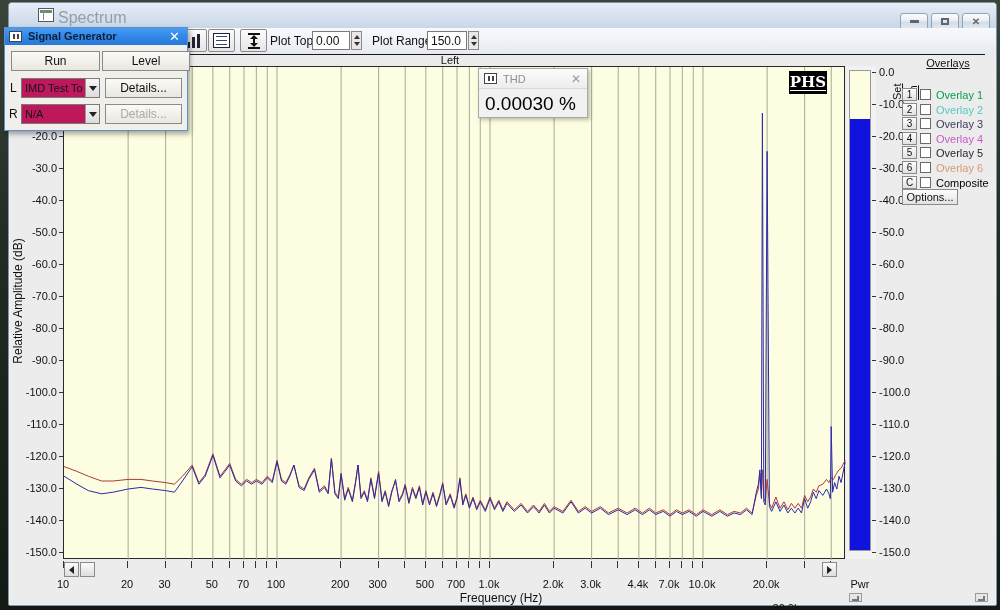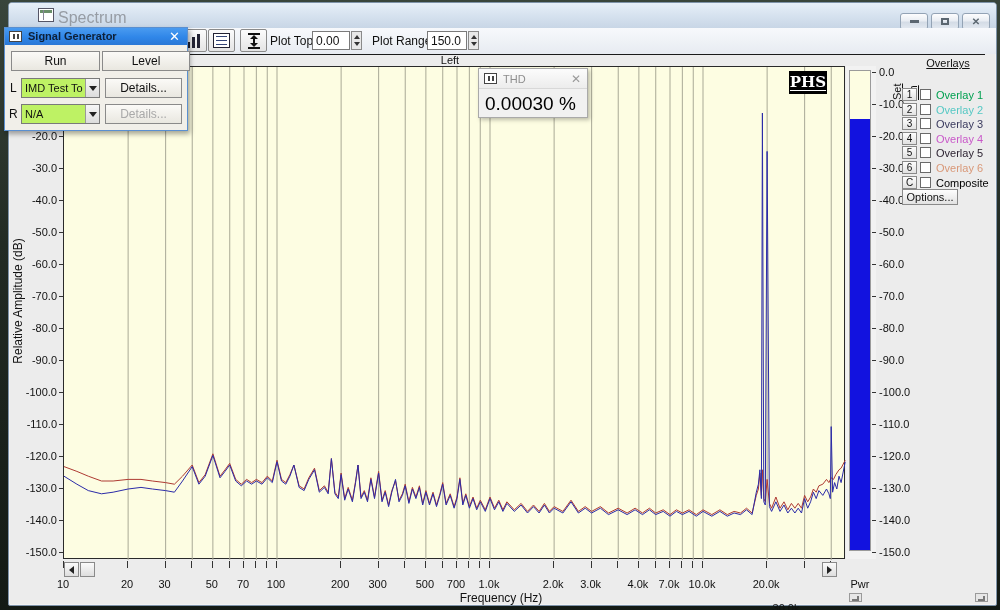--- a/index.html
+++ b/index.html
@@ -150,21 +150,21 @@
   }
   #sg .mini-icon { top:3px; left:4px; }
   #sg-name { position:absolute; left:23px; top:2px; font-size:11px; font-weight:bold; color:#0d2038; }
   #sg-close { position:absolute; right:7px; top:1px; font-size:13px; color:#fff; }
   .sg-btn {
     position:absolute; height:20px; background:linear-gradient(180deg,#fbfaf7,#e9e7e0);
     border:1px solid #8a8a8a; font-size:12px; color:#111; text-align:center; line-height:19px;
   }
   .sg-btn.disabled { color:#a9a9a9; }
   .sg-chan { position:absolute; font-size:12px; color:#111; }
-  .combo { position:absolute; height:20px; background:#bef264; border:1px solid #7a7a7a; }
+  .combo { position:absolute; height:20px; background:#be185d; border:1px solid #7a7a7a; }
   .combo .val { position:absolute; left:3px; top:3px; right:16px; font-size:11px; color:#111; overflow:hidden; white-space:nowrap; }
   .combo .dd { position:absolute; right:0; top:0; width:14px; bottom:0; background:linear-gradient(180deg,#f6f6f6,#dcdcdc); border-left:1px solid #9a9a9a; }
   .combo .dd::after { content:""; position:absolute; left:3px; top:7px; border-left:4px solid transparent; border-right:4px solid transparent; border-top:5px solid #222; }
 </style>
 </head>
 <body>
 
 <div class="abs" style="left:0;top:0;width:9px;height:610px;"></div>
 <div class="abs" style="left:0;top:607px;width:1000px;height:3px;"></div>
 
@@ -329,21 +329,21 @@
     <div class="xlab abs" style="left: 188.881px;">50</div>
     <div class="xlab abs" style="left: 220.006px;">70</div>
     <div class="xlab abs" style="left: 253px;">100</div>
     <div class="xlab abs" style="left: 317.119px;">200</div>
     <div class="xlab abs" style="left: 354.627px;">300</div>
     <div class="xlab abs" style="left: 401.881px;">500</div>
     <div class="xlab abs" style="left: 433.006px;">700</div>
     <div class="xlab abs" style="left: 466px;">1.0k</div>
     <div class="xlab abs" style="left: 530.119px;">2.0k</div>
     <div class="xlab abs" style="left: 567.627px;">3.0k</div>
-    <div class="xlab abs" style="left: 614.881px;">4.0k</div>
+    <div class="xlab abs" style="left: 614.881px;">4.4k</div>
     <div class="xlab abs" style="left: 646.006px;">7.0k</div>
     <div class="xlab abs" style="left: 679px;">10.0k</div>
     <div class="xlab abs" style="left: 743.119px;">20.0k</div>
     <div class="xlab abs" style="left: 763px; margin-top: 24px;">30.0k</div>
   </div>
 <div id="xlabel" class="abs">Frequency (Hz)</div>
 
 <div class="sb abs" style="left:64px;width:15px;">
     <span class="tri-l"></span>
   </div>

